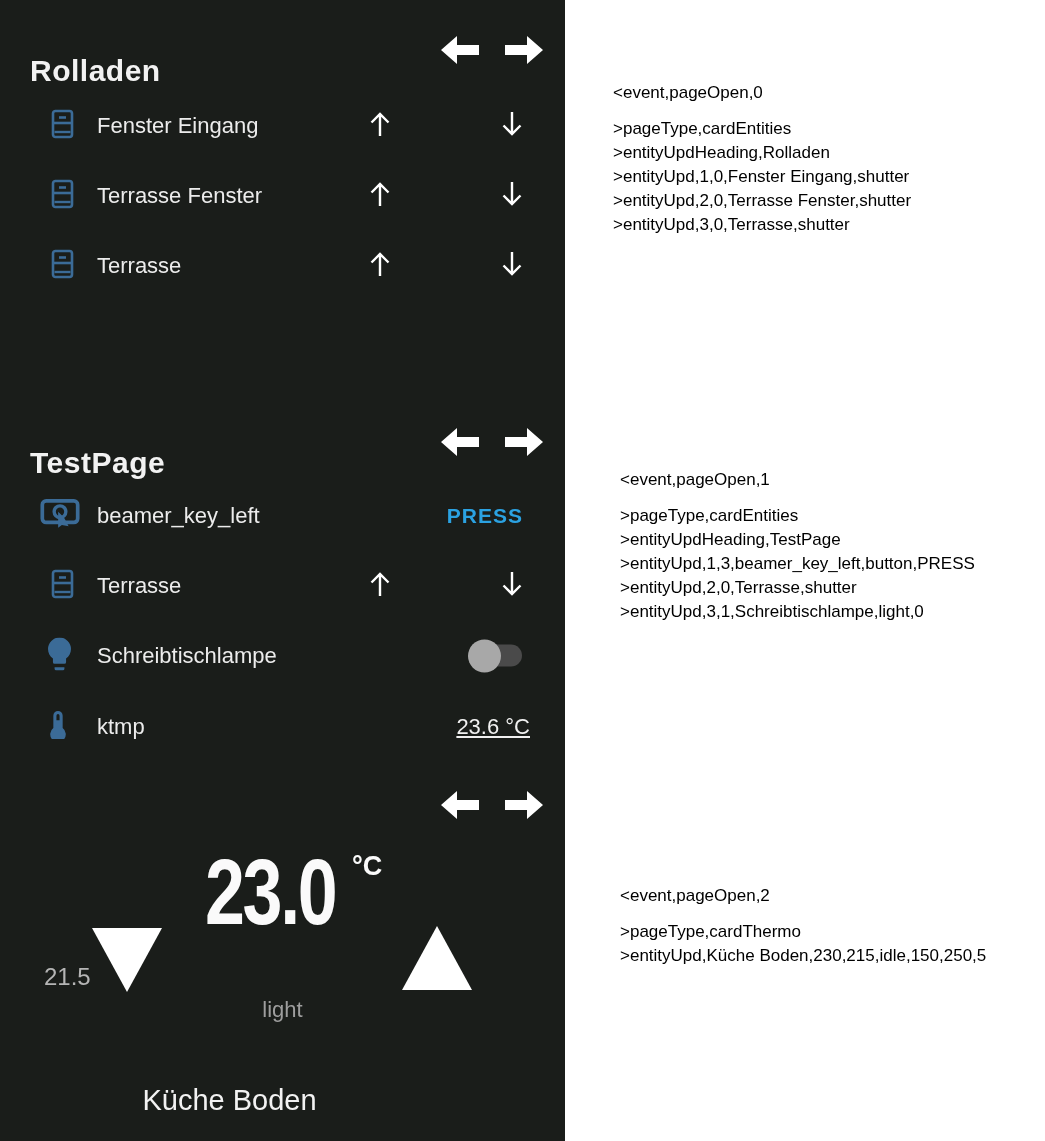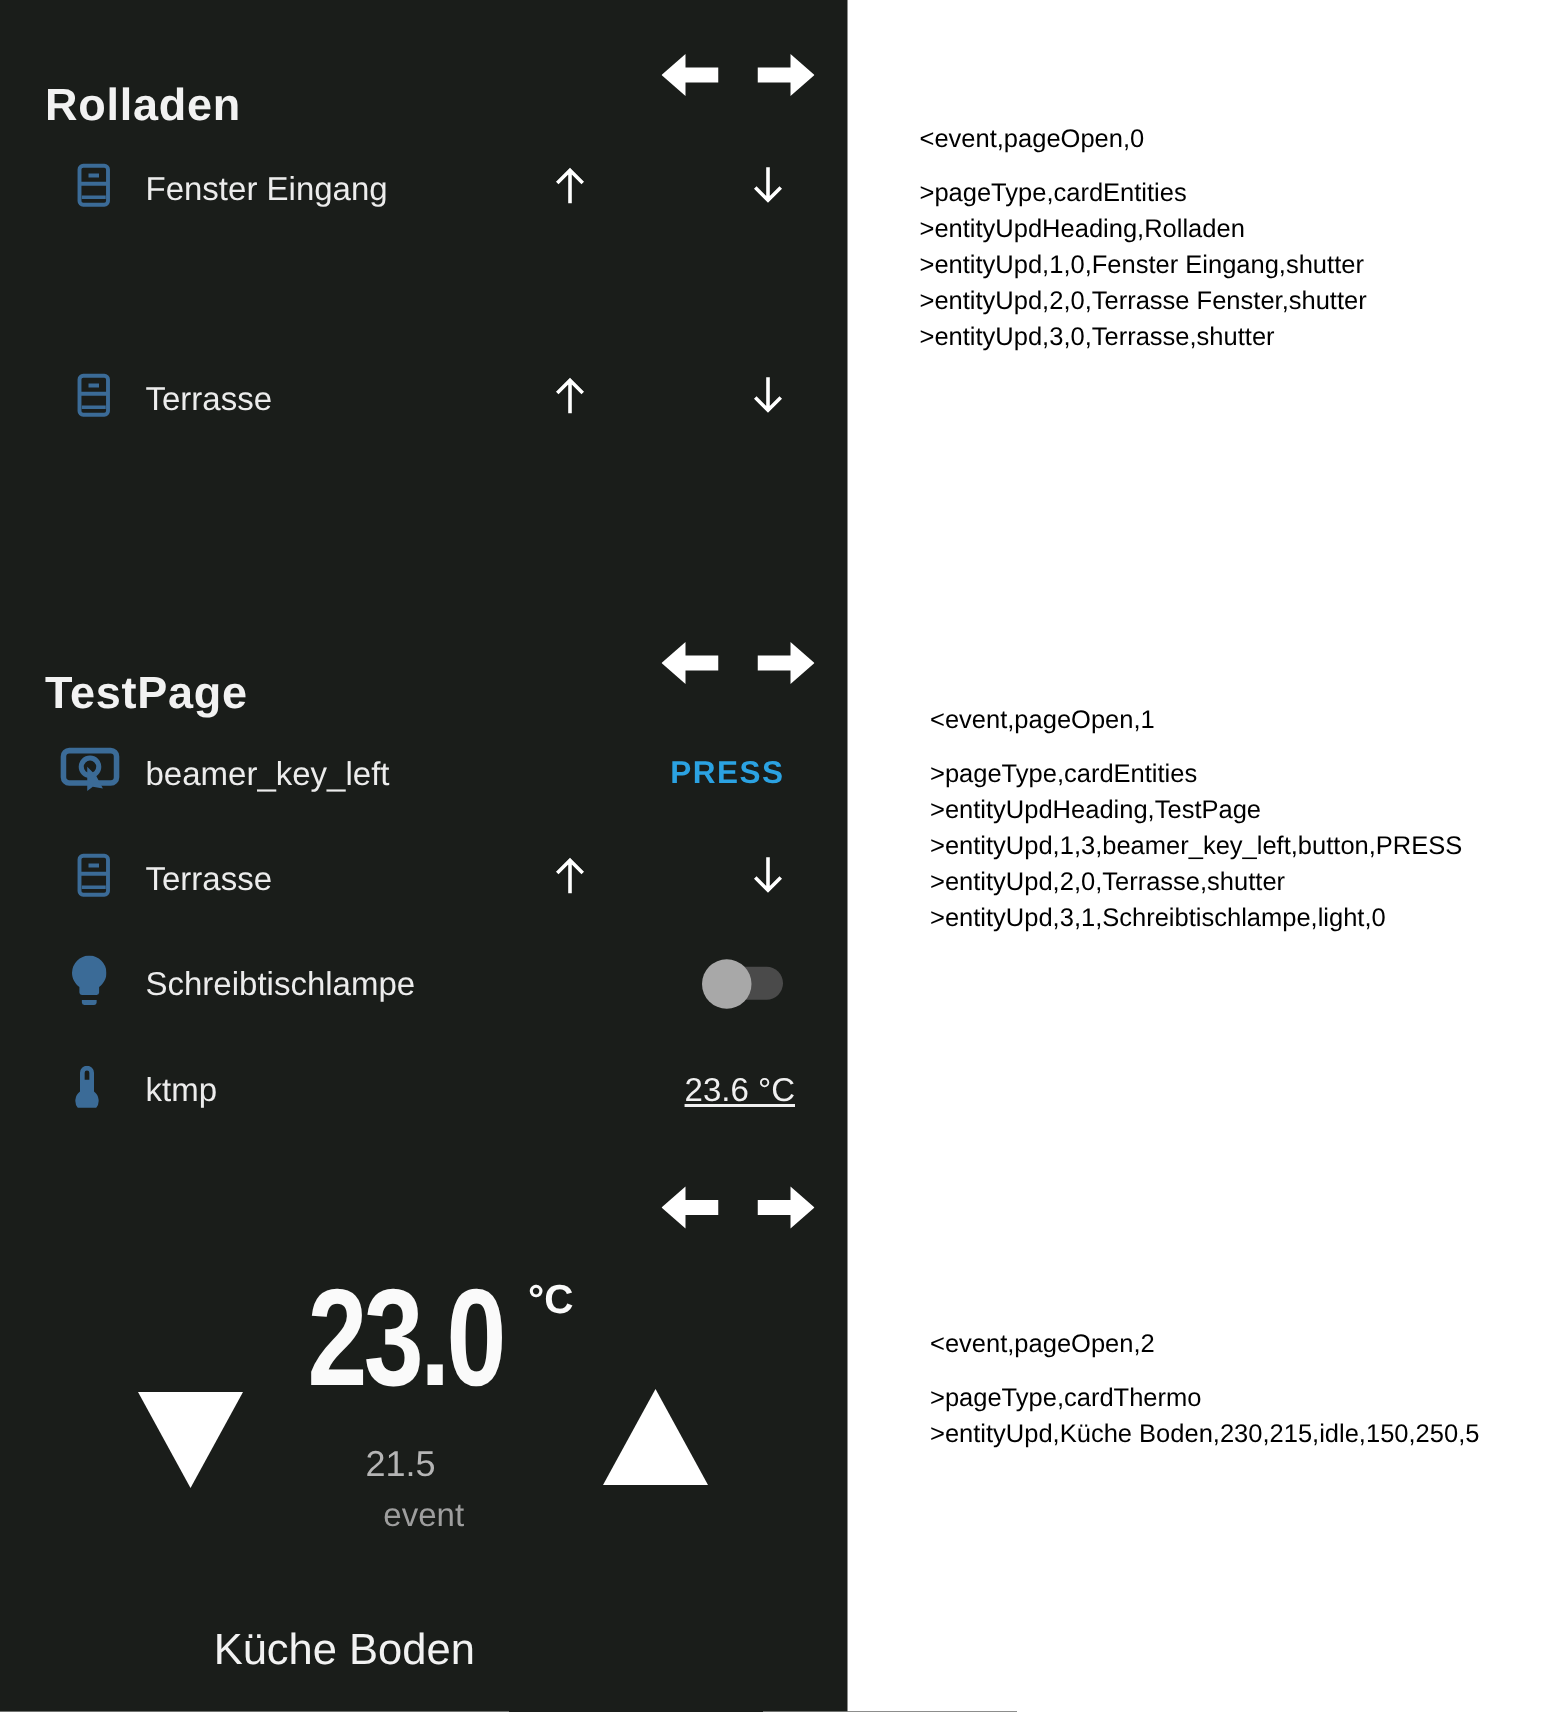--- a/index.html
+++ b/index.html
@@ -57,22 +57,22 @@
     line-height:1;letter-spacing:-3px;color:#fafafa;
     transform:scaleX(0.78);transform-origin:left top;white-space:nowrap;
   }
   .temp-unit{
     position:absolute;left:352px;top:851px;font-size:27px;font-weight:700;color:#fafafa;
   }
   .tri-btn{position:absolute;width:78px;height:74px;cursor:pointer;}
   .tri-down{left:88px;top:922px;}
   .tri-up{left:398px;top:922px;}
   .target-temp{
-    position:absolute;left:0;top:963px;width:534px;text-align:center;
-    font-size:24px;color:#b5b5b5;
+    position:absolute;left:0;top:963px;width:534px;
+    font-size:24px;color:#b5b5b5;padding-left:44px;
   }
   .hvac-state{
     position:absolute;left:0;top:997px;width:565px;text-align:center;
     font-size:22px;color:#9e9e9e;
   }
   .thermo-title{
     position:absolute;left:0;top:1084px;width:459px;text-align:center;
     font-size:29px;color:#f2f2f2;
   }
   
@@ -115,20 +115,38 @@
       <span class="ent-label">Fenster Eingang</span>
       <span class="ctl-up"><svg width="24" height="28" viewBox="0 0 24 28">
             <path d="M12 26 V4 M3.5 12.5 L12 4 L20.5 12.5" fill="none" stroke="#ffffff" stroke-width="2.4"></path>
           </svg></span>
       <span class="ctl-stop"><span class="stop-square"></span></span>
       <span class="ctl-down"><svg width="24" height="28" viewBox="0 0 24 28">
             <path d="M12 2 V24 M3.5 15.5 L12 24 L20.5 15.5" fill="none" stroke="#ffffff" stroke-width="2.4"></path>
           </svg></span>
     </div>
 
+    <div class="row" style="top:174px">
+      <span class="ent-icon icon-shutter">
+        <svg width="23" height="30" viewBox="0 0 23 30" fill="none" stroke="currentColor">
+            <rect x="2" y="2" width="19" height="26" rx="2.5" stroke-width="2.6"></rect>
+            <line x1="8" y1="8.5" x2="15" y2="8.5" stroke-width="2.6"></line>
+            <line x1="2" y1="14" x2="21" y2="14" stroke-width="2.6"></line>
+            <line x1="3.5" y1="23" x2="19.5" y2="23" stroke-width="2.4"></line>
+          </svg>
+      </span>
+      <span class="ent-label">Terrasse Fenster</span>
+      <span class="ctl-up"><svg width="24" height="28" viewBox="0 0 24 28">
+            <path d="M12 26 V4 M3.5 12.5 L12 4 L20.5 12.5" fill="none" stroke="#ffffff" stroke-width="2.4"></path>
+          </svg></span>
+      <span class="ctl-stop"><span class="stop-square"></span></span>
+      <span class="ctl-down"><svg width="24" height="28" viewBox="0 0 24 28">
+            <path d="M12 2 V24 M3.5 15.5 L12 24 L20.5 15.5" fill="none" stroke="#ffffff" stroke-width="2.4"></path>
+          </svg></span>
+    </div>
 
     <div class="row" style="top:244px">
       <span class="ent-icon icon-shutter">
         <svg width="23" height="30" viewBox="0 0 23 30" fill="none" stroke="currentColor">
             <rect x="2" y="2" width="19" height="26" rx="2.5" stroke-width="2.6"></rect>
             <line x1="8" y1="8.5" x2="15" y2="8.5" stroke-width="2.6"></line>
             <line x1="2" y1="14" x2="21" y2="14" stroke-width="2.6"></line>
             <line x1="3.5" y1="23" x2="19.5" y2="23" stroke-width="2.4"></line>
           </svg>
       </span>
@@ -231,21 +249,21 @@
           <polygon points="4,6 74,6 39,70" fill="#ffffff"></polygon>
         </svg>
     </span>
     <span class="tri-btn tri-up">
       <svg width="78" height="74" viewBox="0 0 78 74">
           <polygon points="39,4 74,68 4,68" fill="#ffffff"></polygon>
         </svg>
     </span>
 
     <div class="target-temp">21.5</div>
-    <div class="hvac-state">event</div>
+    <div class="hvac-state">light</div>
     <div class="thermo-title">Küche Boden</div>
   </section>
 </div>
 
 <div class="pblock pblock-0">
   <div>&lt;event,pageOpen,0</div>
   <div class="presp">
     <div>&gt;pageType,cardEntities</div>
     <div>&gt;entityUpdHeading,Rolladen</div>
     <div>&gt;entityUpd,1,0,Fenster Eingang,shutter</div>

